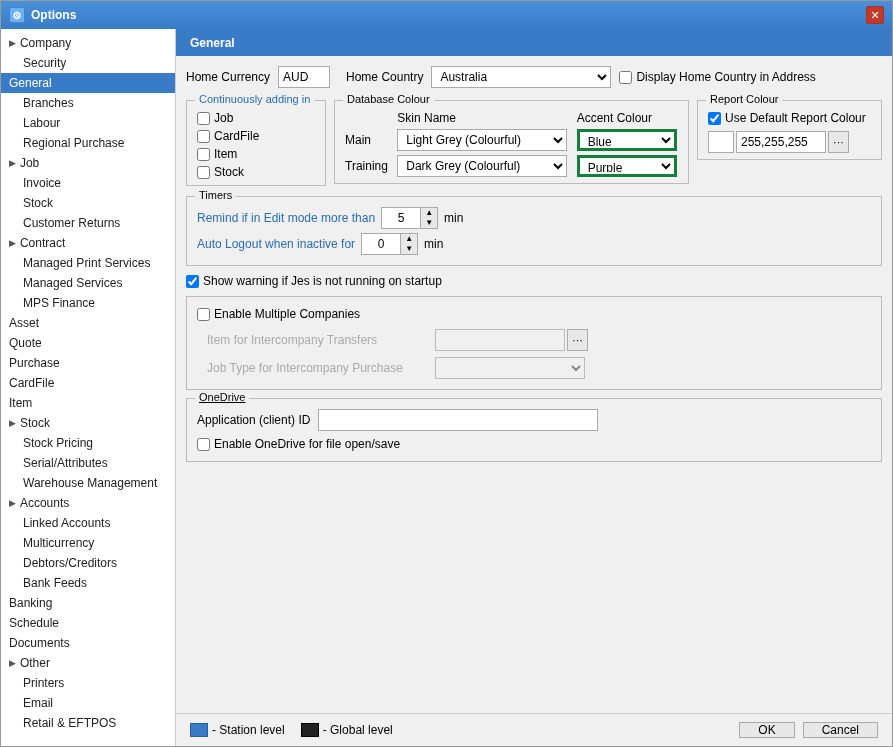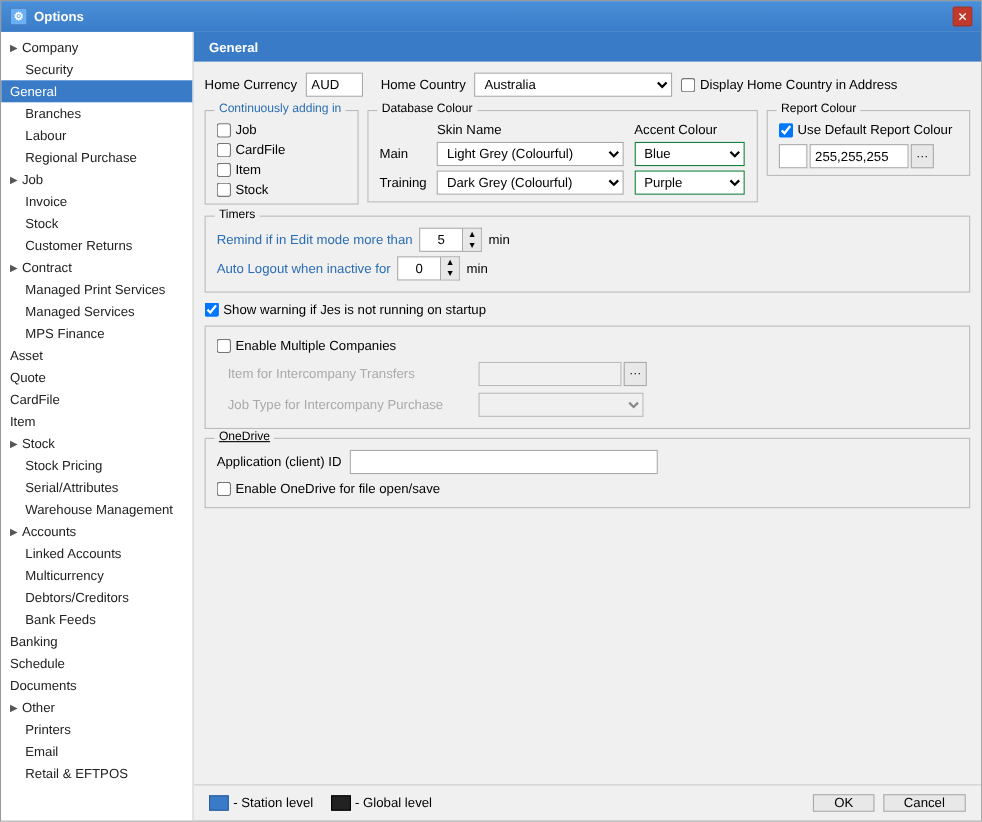--- a/index.html
+++ b/index.html
@@ -16,21 +16,21 @@
     .sidebar-item.parent { font-weight: normal; padding-left: 8px; }
     .sidebar-item.child { padding-left: 22px; }
     .triangle { font-size: 9px; color: #555; }
     .main-content { flex: 1; display: flex; flex-direction: column; overflow: hidden; }
     .section-header { background: #3a7bc8; color: white; padding: 6px 14px; font-size: 13px; font-weight: bold; }
     .main-body { padding: 10px; flex: 1; overflow-y: auto; }
     .row { display: flex; align-items: center; gap: 8px; margin-bottom: 8px; }
     .label { white-space: nowrap; }
     .text-input-small { height: 22px; border: 1px solid #aaa; padding: 2px 4px; background: white; width: 60px; }
     .select-medium { height: 22px; border: 1px solid #aaa; padding: 2px 4px; background: white; width: 180px; }
-    .select-small { height: 22px; border: 1px solid #15803d; padding: 2px 4px; background: white; width: 110px; }
+    .select-small { height: 22px; border: 3px solid #15803d; padding: 2px 4px; background: white; width: 110px; }
     .checkbox-label { display: flex; align-items: center; gap: 4px; }
     .spinner-input { display: flex; align-items: center; }
     .spinner-input input { width: 40px; height: 22px; border: 1px solid #aaa; padding: 2px 4px; text-align: center; }
     .spinner-btns { display: flex; flex-direction: column; border: 1px solid #aaa; border-left: none; height: 22px; }
     .spinner-btn { width: 16px; height: 11px; background: #e8e8e8; border: none; cursor: pointer; font-size: 8px; display: flex; align-items: center; justify-content: center; line-height: 1; }
     .onedrive-box { border: 1px solid #bbb; padding: 10px; position: relative; margin-bottom: 8px; }
     .onedrive-title { position: absolute; top: -8px; left: 8px; background: #f0f0f0; padding: 0 4px; font-size: 11px; text-decoration: underline; }
     .onedrive-row { display: flex; align-items: center; gap: 8px; }
     .onedrive-input { height: 22px; border: 1px solid #aaa; padding: 2px 4px; width: 280px; background: white; }
     .footer { border-top: 1px solid #ccc; padding: 8px 14px; display: flex; align-items: center; justify-content: space-between; background: #f0f0f0; }
@@ -112,20 +112,23 @@
       </div>
 
       <div class="sidebar-item parent">
         <span>Asset</span>
       </div>
 
       <div class="sidebar-item parent">
         <span>Quote</span>
       </div>
 
+      <div class="sidebar-item parent">
+        <span>Purchase</span>
+      </div>
 
       <div class="sidebar-item parent">
         <span>CardFile</span>
       </div>
 
       <div class="sidebar-item parent">
         <span>Item</span>
       </div>
 
       <div class="sidebar-item parent">

